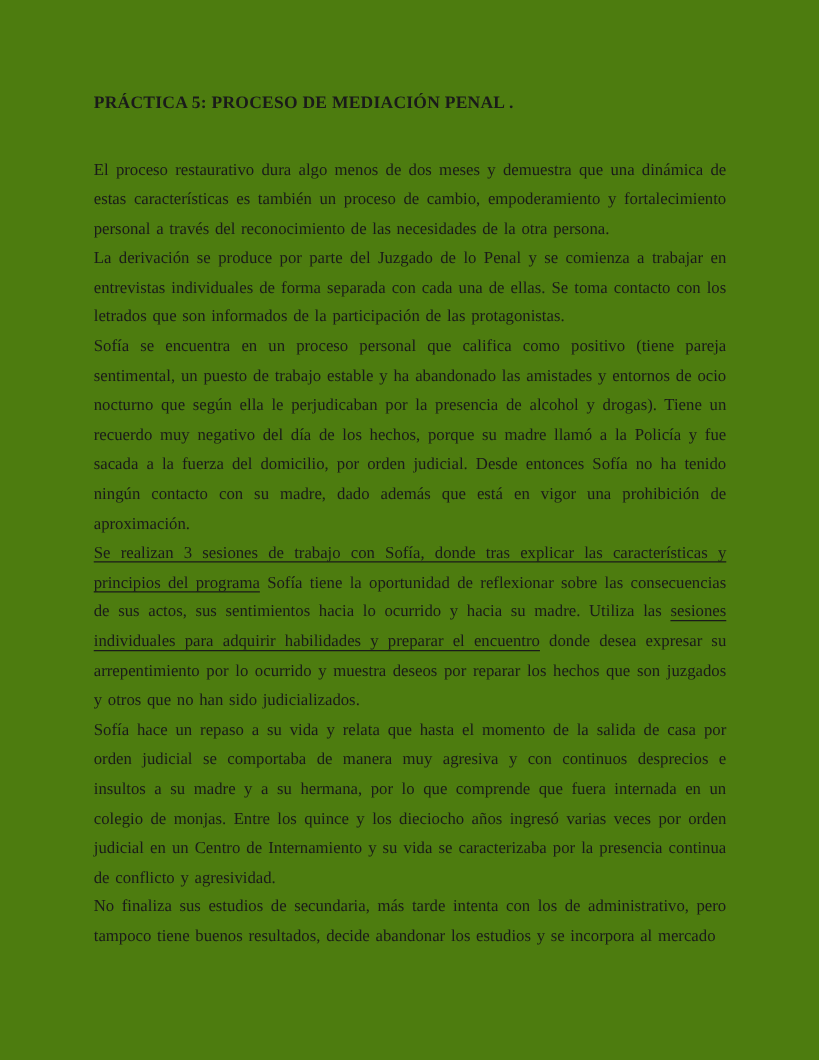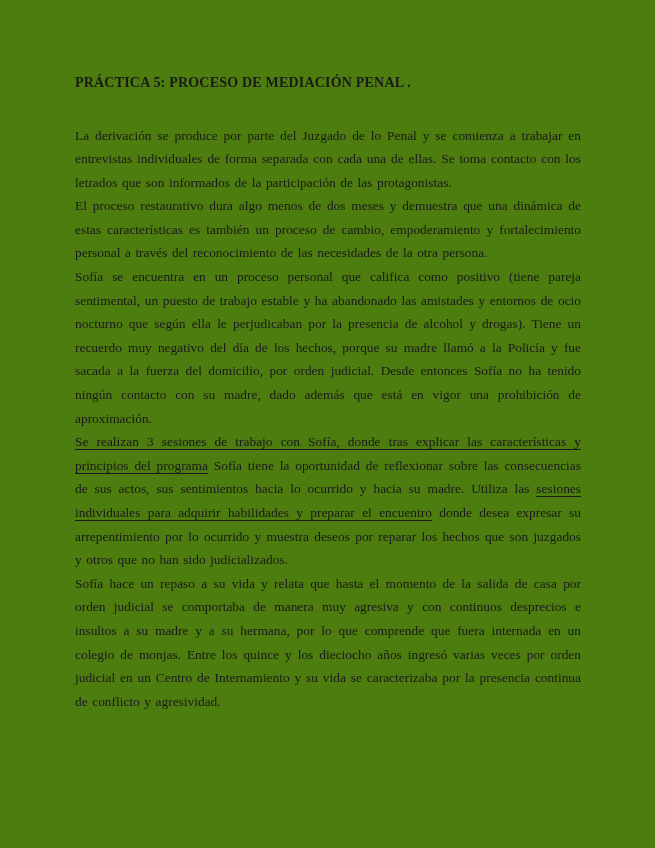--- a/index.html
+++ b/index.html
@@ -47,20 +47,21 @@
     margin-top: 16px;
   }
 </style>
 </head>
 <body>
 
 <div class="page">
   <div class="content">
     <h1 class="doc-title">PRÁCTICA 5: PROCESO DE MEDIACIÓN PENAL .</h1>
     <div>
+        <p class="para"><span>El proceso restaurativo dura algo menos de dos meses y demuestra que una dinámica de estas características es también un proceso de cambio, empoderamiento y fortalecimiento personal a través del reconocimiento de las necesidades de la otra persona.</span></p>
         <p class="para"><span>La derivación se produce por parte del Juzgado de lo Penal y se comienza a trabajar en entrevistas individuales de forma separada con cada una de ellas. Se toma contacto con los letrados que son informados de la participación de las protagonistas.</span></p>
-        <p class="para"><span>El proceso restaurativo dura algo menos de dos meses y demuestra que una dinámica de estas características es también un proceso de cambio, empoderamiento y fortalecimiento personal a través del reconocimiento de las necesidades de la otra persona.</span></p>
         <p class="para"><span>Sofía se encuentra en un proceso personal que califica como positivo (tiene pareja sentimental, un puesto de trabajo estable y ha abandonado las amistades y entornos de ocio nocturno que según ella le perjudicaban por la presencia de alcohol y drogas). Tiene un recuerdo muy negativo del día de los hechos, porque su madre llamó a la Policía y fue sacada a la fuerza del domicilio, por orden judicial. Desde entonces Sofía no ha tenido ningún contacto con su madre, dado además que está en vigor una prohibición de aproximación.</span></p>
         <p class="para"><span class="underline">Se realizan 3 sesiones de trabajo con Sofía, donde tras explicar las características y principios del programa</span><span> Sofía tiene la oportunidad de reflexionar sobre las consecuencias de sus actos, sus sentimientos hacia lo ocurrido y hacia su madre. Utiliza las </span><span class="underline">sesiones individuales para adquirir habilidades y preparar el encuentro</span><span> donde desea expresar su arrepentimiento por lo ocurrido y muestra deseos por reparar los hechos que son juzgados y otros que no han sido judicializados.</span></p>
         <p class="para"><span>Sofía hace un repaso a su vida y relata que hasta el momento de la salida de casa por orden judicial se comportaba de manera muy agresiva y con continuos desprecios e insultos a su madre y a su hermana, por lo que comprende que fuera internada en un colegio de monjas. Entre los quince y los dieciocho años ingresó varias veces por orden judicial en un Centro de Internamiento y su vida se caracterizaba por la presencia continua de conflicto y agresividad.</span></p>
+        <p class="para"><span>No finaliza sus estudios de secundaria, más tarde intenta con los de administrativo, pero tampoco tiene buenos resultados, decide abandonar los estudios y se incorpora al mercado</span></p>
       </div>
   </div>
 </div>
 
 </body></html>

